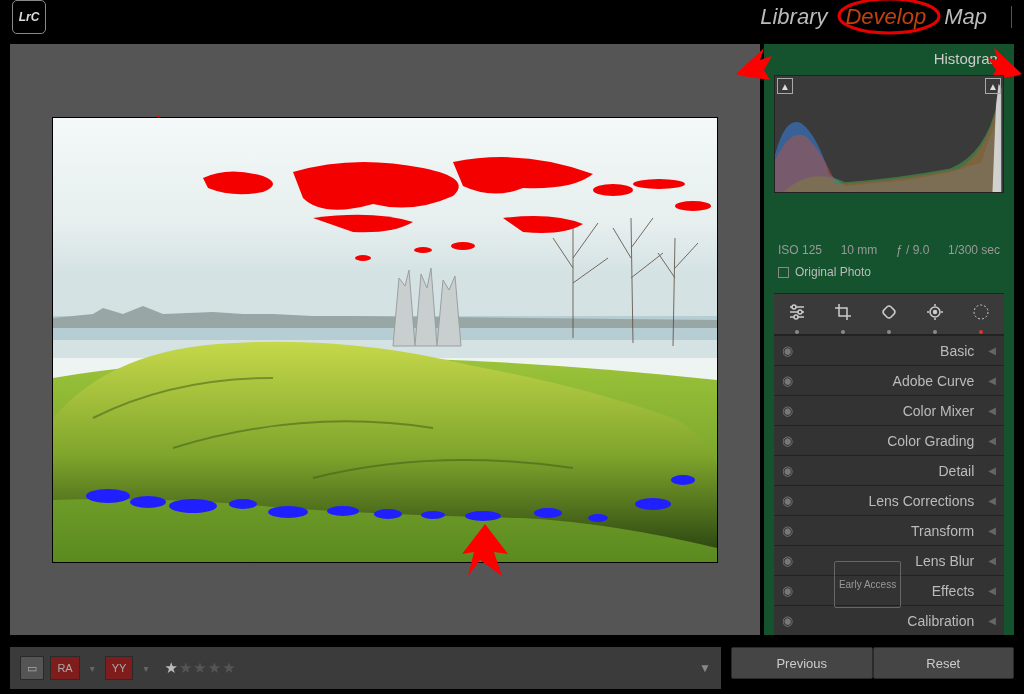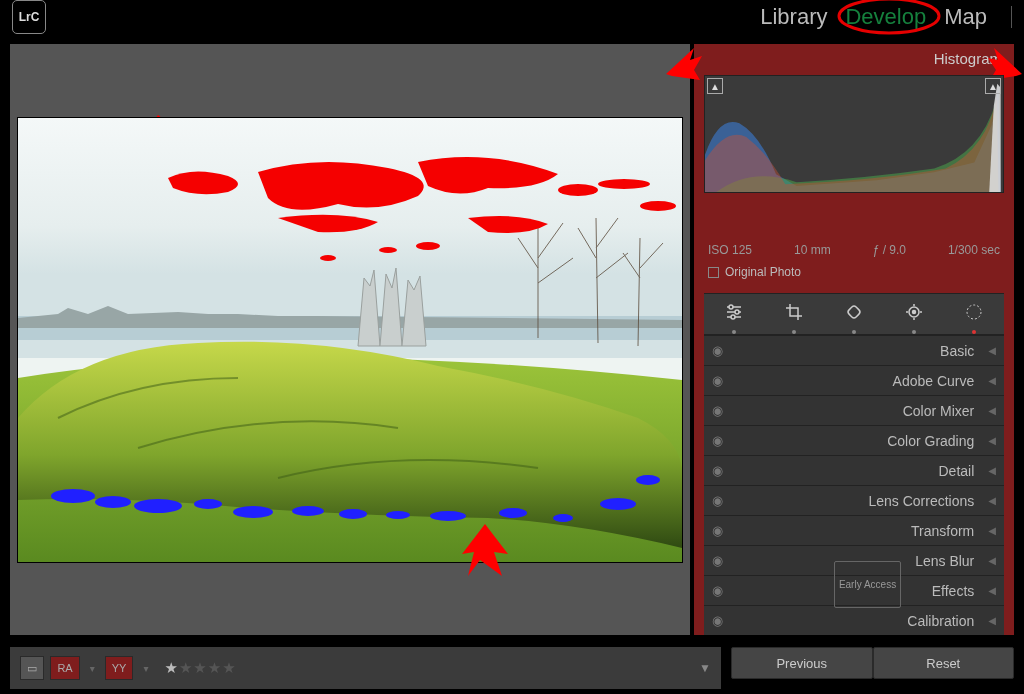--- a/index.html
+++ b/index.html
@@ -1,36 +1,36 @@
 <!DOCTYPE html>
 <html><head>
 <meta charset="utf-8">
 <style>
 * { margin:0; padding:0; box-sizing:border-box; font-family:-apple-system,Segoe UI,Helvetica,Arial,sans-serif; }
 html,body { width:1024px; height:694px; background:#000; color:#ccc; overflow:hidden; }
 .app { width:1024px; height:694px; display:flex; flex-direction:column; background:#000; }
 
-.topbar { height:48px; display:flex; align-items:center; padding:0 12px; background:#000; }
+.topbar { height:48px; display:flex; align-items:center; padding:0 12px; background:#000;font-style:italic; }
 .logo { width:34px; height:34px; border:1px solid #888; border-radius:5px; display:flex; align-items:center; justify-content:center; font-size:12px; color:#ddd; font-weight:600; }
 .id-block { margin-left:10px; display:flex; flex-direction:column; line-height:1.1; }
 .id-block .small { font-size:10px; color:#888; }
 .id-block .name { font-size:15px; color:#ddd; }
 .modules { margin-left:auto; display:flex; align-items:center; gap:18px; font-size:22px; color:#bbb; position:relative; }
 .module { cursor:pointer; }
-.module.active { color:#15803d; }
+.module.active { color:#c2410c; }
 .develop-wrap { position:relative; display:flex; align-items:center; justify-content:center; }
 .develop-wrap svg.ring { position:absolute; top:-8px; left:-12px; pointer-events:none; }
 .sep { width:1px; height:22px; background:#555; margin-left:6px; }
 
 .body { flex:1; display:flex; background:#000; }
 .canvas-area { flex:1; background:#555; display:flex; align-items:center; justify-content:center; margin:10px 4px 10px 10px; position:relative; }
 .photo-wrap { position:relative; width:664px; height:444px; box-shadow:0 0 0 1px #000; overflow:hidden; background:#eef4f2; }
 .photo-wrap svg { width:100%; height:100%; display:block; }
 
-.right-panel { width:320px; background:#7f1d1d; display:flex; flex-direction:column; margin:10px 10px 10px 0; position:relative; }
+.right-panel { width:250px; background:#14532d; display:flex; flex-direction:column; margin:10px 10px 10px 0; position:relative; }
 .hist-header { text-align:right; padding:6px 12px 4px; font-size:15px; color:#ccc; }
 .hist-box { background:#3a3a3a; margin:4px 10px 0 10px; height:118px; border:1px solid #222; position:relative; }
 .hist-box .clipbox { position:absolute; width:16px; height:16px; border:1px solid #aaa; top:2px; display:flex; align-items:center; justify-content:center; font-size:10px; color:#ddd; }
 .hist-box .clipbox.left { left:2px; }
 .hist-box .clipbox.right { right:2px; }
 .hist-box svg { width:100%; height:100%; }
 .hist-meta { display:flex; justify-content:space-between; padding:22px 14px 4px; font-size:12px; color:#999;margin-top:28px; }
 .orig-row { display:flex; align-items:center; gap:6px; padding:4px 14px 8px; font-size:12px; color:#bbb; }
 .orig-row .chk { width:11px; height:11px; border:1px solid #888; }
 

